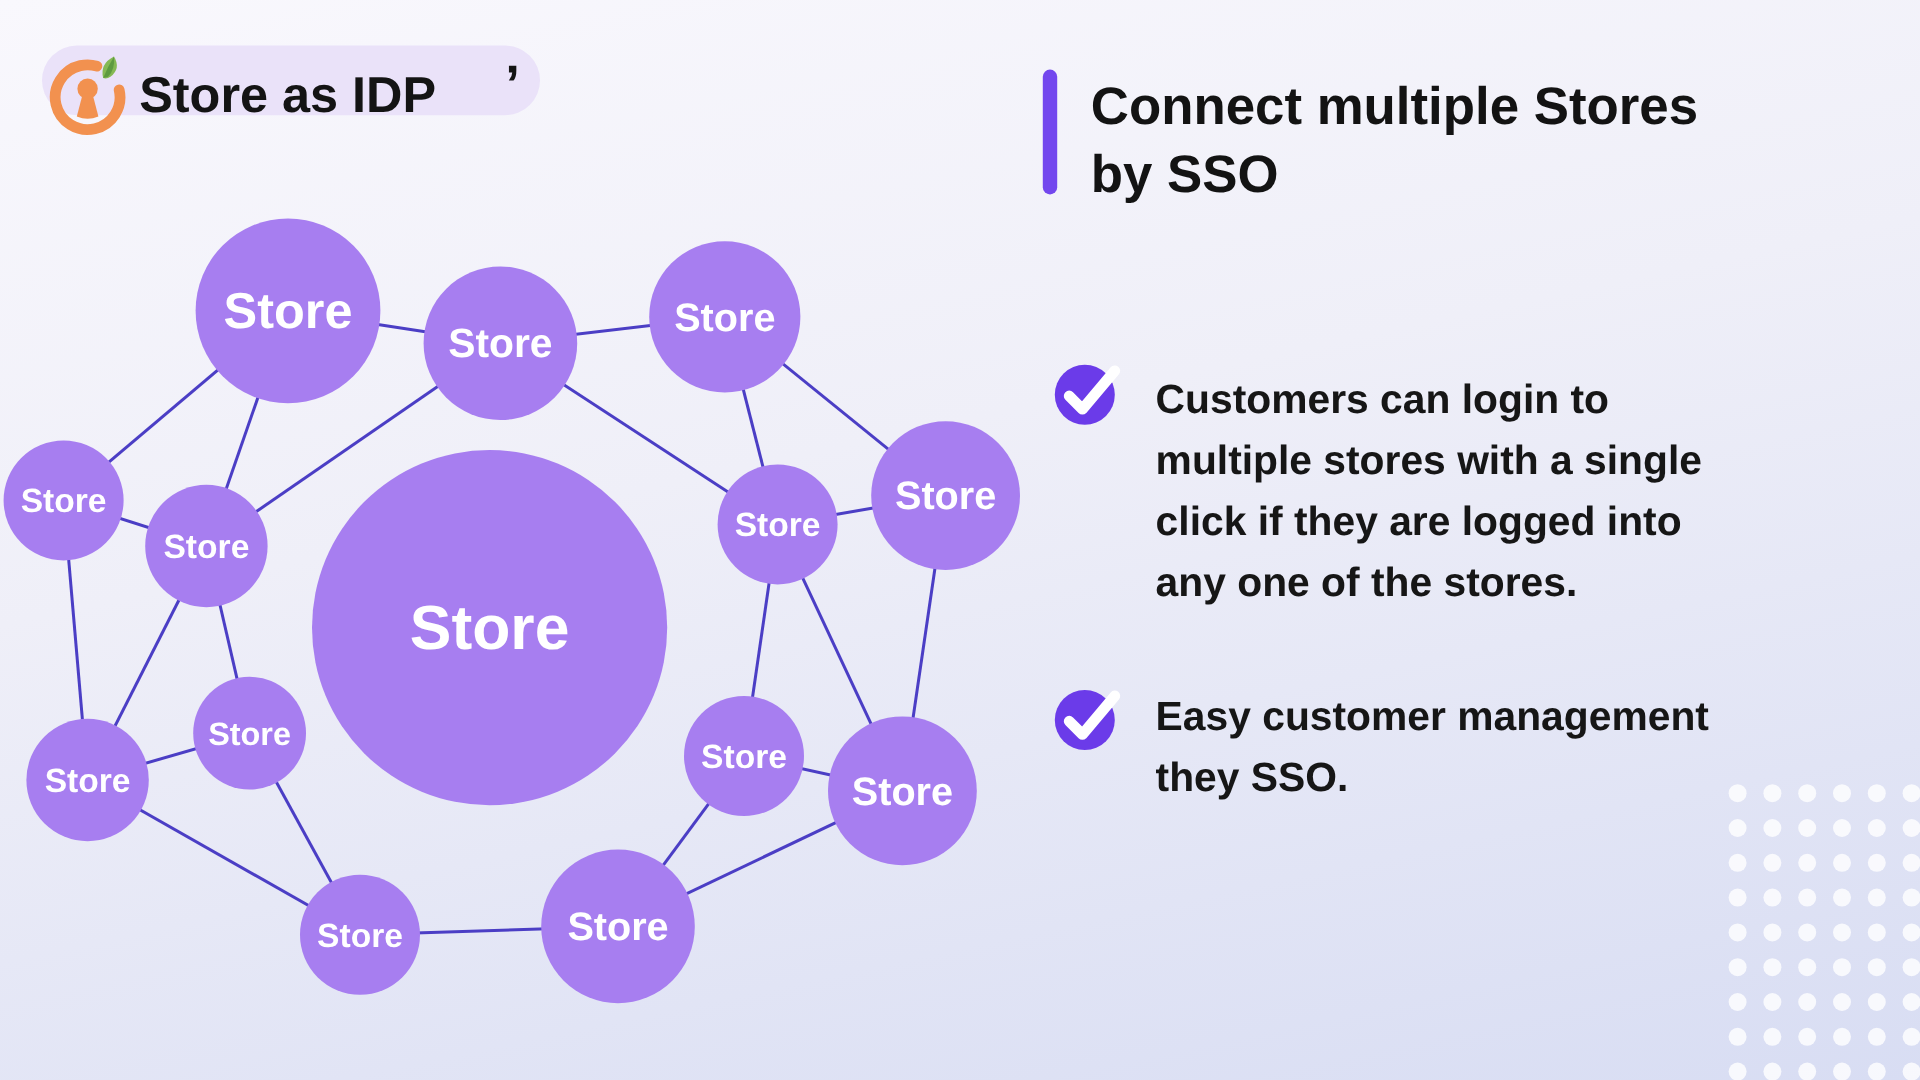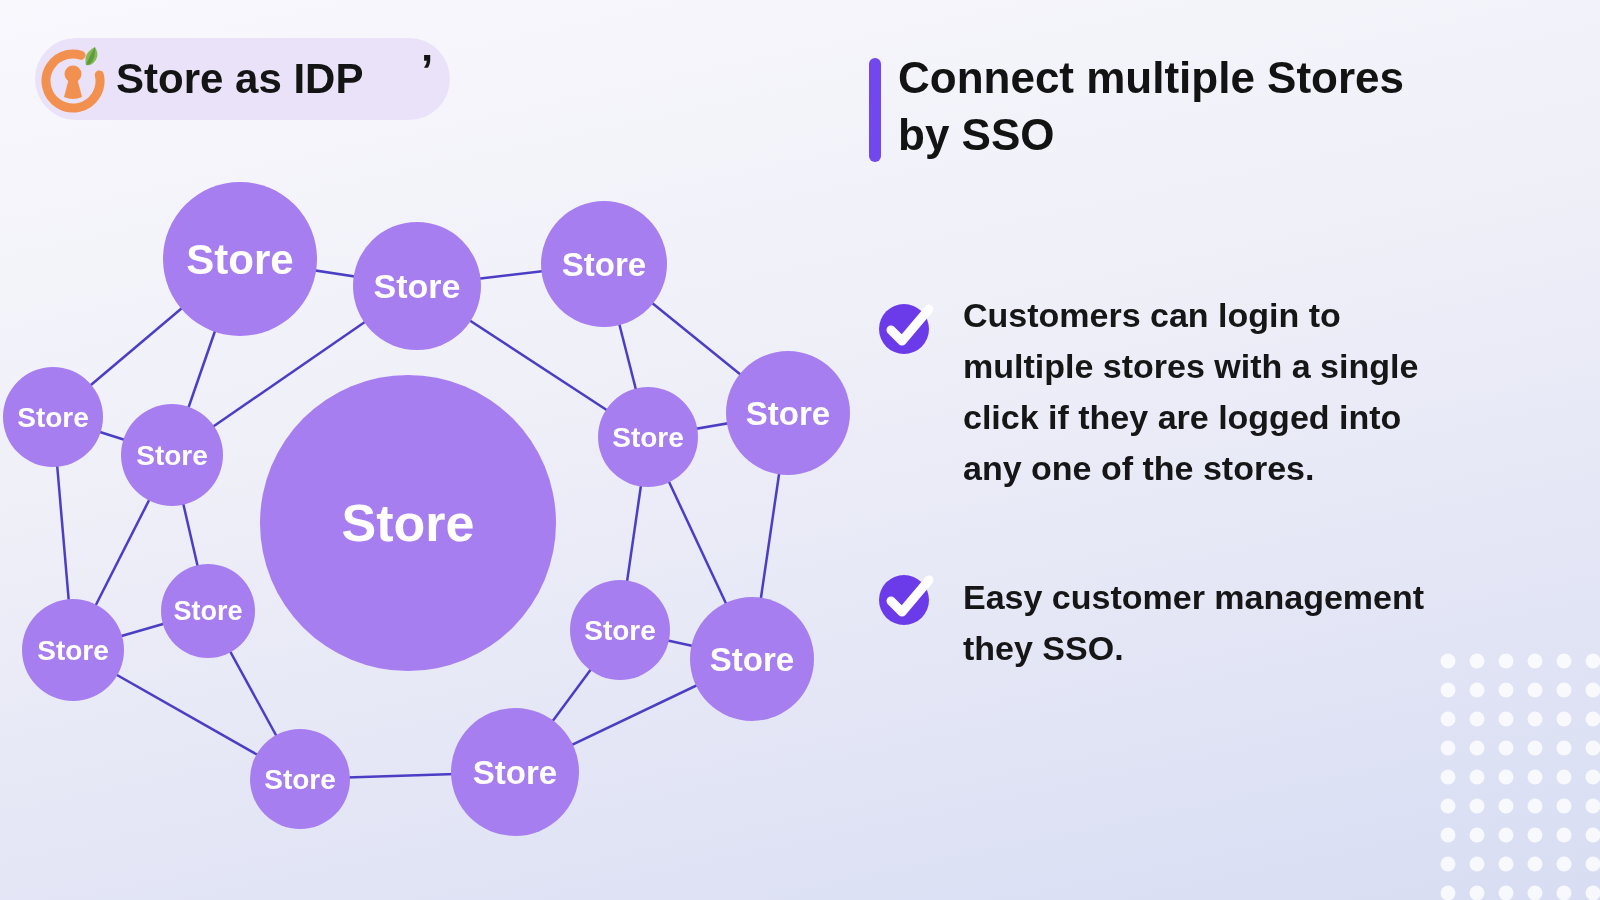--- a/index.html
+++ b/index.html
@@ -9,50 +9,50 @@
     overflow:hidden;
     font-family:"Liberation Sans",sans-serif;
     background:linear-gradient(168deg,#f9f8fd 0%,#efeff8 42%,#d8ddf3 100%);
   }
   #diagram{position:absolute;left:0;top:0;width:1600px;height:900px;}
   #diagram text{
     font-family:"Liberation Sans",sans-serif;
     font-weight:700;fill:#ffffff;text-anchor:middle;
   }
   .badge{
-    position:absolute;left:35px;top:38px;width:415px;height:82px;
+    position:absolute;left:35px;top:38px;width:415px;height:58px;
     border-radius:41px;background:#eae2f9;
   }
   .badge-icon{position:absolute;left:4px;top:7px;width:68px;height:68px;display:block;}
   .badge-label{
     position:absolute;left:81px;top:0;height:82px;line-height:82px;
     font-size:42px;font-weight:700;color:#141414;white-space:nowrap;
   }
   .badge-mark{
     position:absolute;left:386px;top:8px;
     font-size:44px;font-weight:700;color:#141414;
   }
   .heading-bar{
     position:absolute;left:869px;top:58px;width:12px;height:104px;
     border-radius:6px;
   }
   .heading{
-    position:absolute;left:897px;top:48px;width:600px;margin:1px;
+    position:absolute;left:897px;top:48px;width:600px;margin:12px;
     font-size:44px;line-height:57px;font-weight:700;color:#131313;
     white-space:pre-line;
   }
   .bullet-icon{position:absolute;width:56px;height:56px;display:block;}
   .bullet-icon.b1{left:878px;top:300px;}
   .bullet-icon.b2{left:878px;top:571px;}
   .bullet-text{
     position:absolute;width:580px;margin:0;
     font-size:34px;line-height:51px;font-weight:700;color:#161616;
     white-space:pre-line;
   }
-  .bullet-text.b1{left:963px;top:290px;}
+  .bullet-text.b1{left:963px;top:308px;}
   .bullet-text.b2{left:963px;top:572px;}
 </style>
 </head>
 <body>
 
 <div class="page">
 
   <svg id="diagram" viewBox="0 0 1600 900" xmlns="http://www.w3.org/2000/svg">
       <circle cx="1448" cy="661" r="7.5" fill="rgba(255,255,255,0.8)"></circle>
       <circle cx="1477" cy="661" r="7.5" fill="rgba(255,255,255,0.8)"></circle>

